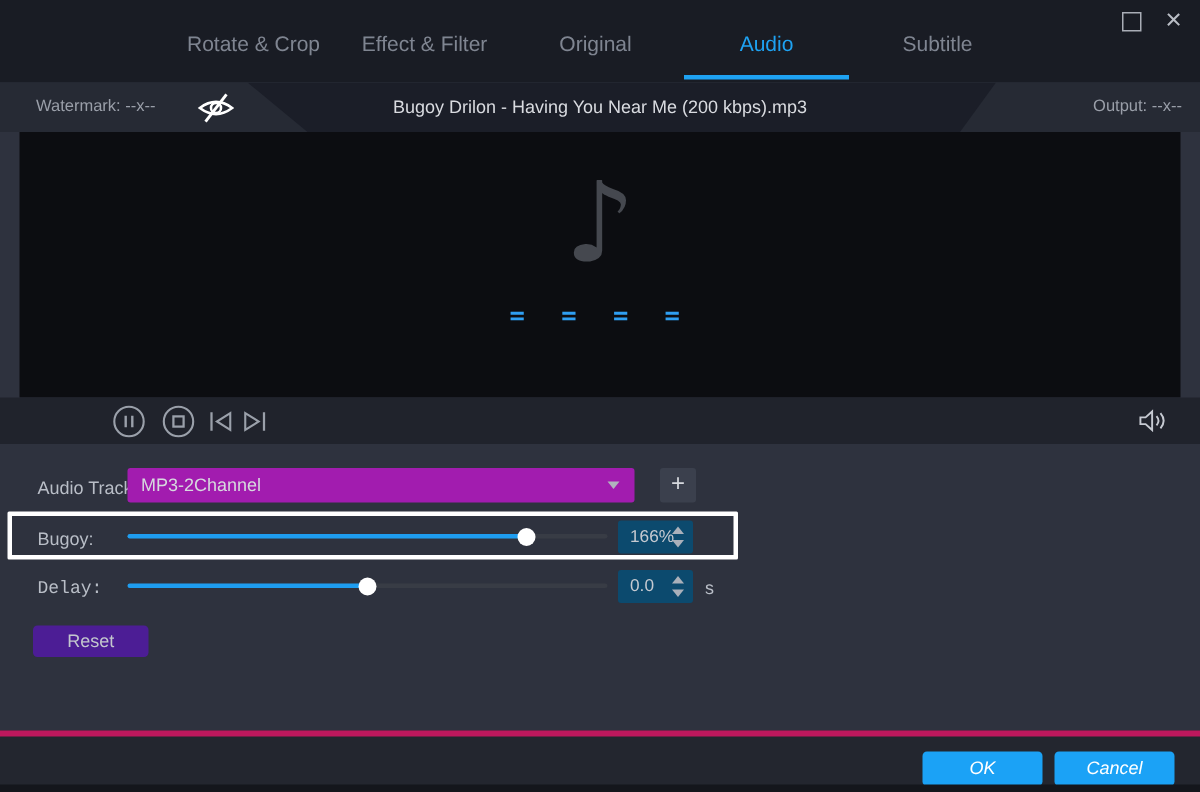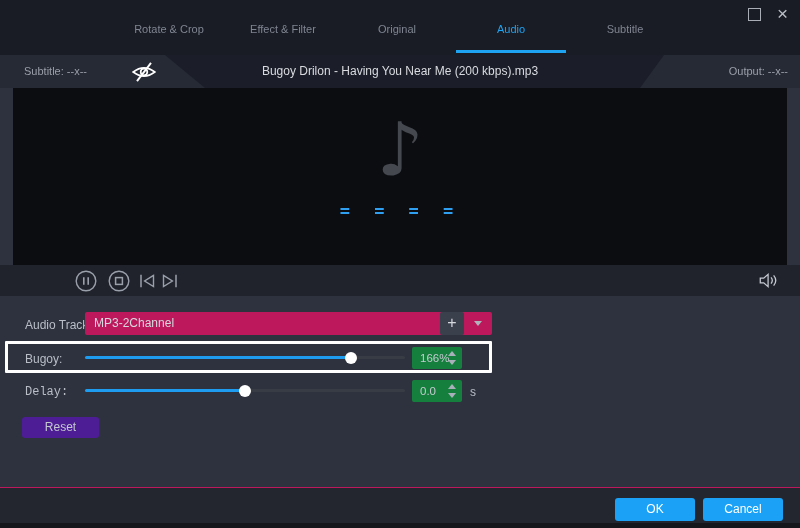--- a/index.html
+++ b/index.html
@@ -3,21 +3,21 @@
 <meta charset="utf-8">
 <style>
   html,body{margin:0;padding:0;background:#14161c;}
   .app{position:relative;width:800px;height:528px;background:#2e323e;overflow:hidden;
        font-family:"Liberation Sans",sans-serif;-webkit-font-smoothing:antialiased;}
 
   
   .titlebar{position:absolute;left:0;top:0;width:800px;height:55px;background:#191c24;}
   .tabs{position:absolute;left:112px;top:0;height:55px;display:flex;}
   .tab{position:relative;width:114px;height:55px;line-height:58px;text-align:center;
-       font-size:11px;color:#7f8591;cursor:default;}
+       font-size:14px;color:#7f8591;cursor:default;}
   .tab.active{color:#1ea2f2;}
   .tab.active::after{content:"";position:absolute;left:2px;right:2px;bottom:2px;height:3px;background:#1ea2f2;}
   .win-controls{position:absolute;right:12px;top:0;height:26px;display:flex;align-items:center;gap:16px;}
   .btn-max{width:11px;height:11px;border:1.5px solid #a9adb6;margin-top:2px;}
   .btn-close{color:#b9bdc5;font-size:19px;line-height:19px;margin-top:0px;}
 
   
   .infobar{position:absolute;left:0;top:55px;width:800px;height:33px;background:#262a34;}
   .infoband{position:absolute;left:0;top:0;width:800px;height:33px;background:#1b1e28;
             clip-path:polygon(165px 0,664px 0,640px 100%,205px 100%);}
@@ -40,44 +40,44 @@
   .tbtn{position:absolute;top:5px;cursor:pointer;}
   .slider{position:absolute;height:3px;border-radius:2px;background:#383c45;}
   .slider .fill{position:absolute;left:0;top:0;height:3px;border-radius:2px;background:#1e9df0;}
   .slider .thumb{position:absolute;top:-4.5px;width:12px;height:12px;border-radius:50%;background:#ffffff;}
   .time{position:absolute;right:48px;top:0;line-height:31px;font-size:12px;color:#e4e6ea;}
   .time .cur{color:#2aa3f2;}
   .speaker{position:absolute;right:22px;top:7px;}
 
   
   .row-label{position:absolute;left:25px;font-size:12px;color:#b9bec7;}
-  .dropdown{position:absolute;left:85px;top:312px;width:407px;height:23px;background:#be185d;
+  .dropdown{position:absolute;left:85px;top:312px;width:338px;height:23px;background:#a21caf;
             border-radius:2px;cursor:pointer;}
   .dropdown .val{position:absolute;left:9px;top:0;line-height:23px;font-size:12px;color:#d6d9de;}
   .caret{position:absolute;right:10px;top:9px;width:0;height:0;
          border-left:4.5px solid transparent;border-right:4.5px solid transparent;border-top:5.5px solid #b0b4bd;}
   .plus-btn{position:absolute;left:440px;top:312px;width:24px;height:23px;background:#3b404d;border-radius:2px;
             text-align:center;line-height:22px;font-size:16px;color:#d6d9de;cursor:pointer;}
   .vol-track{left:85px;top:356px;width:320px;}
   .del-track{left:85px;top:389px;width:320px;}
-  .spinner{position:absolute;width:50px;height:22px;background:#15803d;border-radius:2px;}
+  .spinner{position:absolute;width:50px;height:22px;background:#0c4a6e;border-radius:2px;}
   .spinner .num{position:absolute;left:8px;top:0;line-height:22px;font-size:11.5px;color:#c6cad1;}
   .spin-arrows{position:absolute;right:6px;top:4px;display:flex;flex-direction:column;gap:4px;cursor:pointer;}
   .arr-up{width:0;height:0;border-left:4px solid transparent;border-right:4px solid transparent;
           border-bottom:5px solid #aab0ba;}
   .arr-down{width:0;height:0;border-left:4px solid transparent;border-right:4px solid transparent;
             border-top:5px solid #aab0ba;}
   .unit-s{position:absolute;left:470px;top:385px;font-size:12px;color:#b9bec7;}
   .highlight{position:absolute;left:5px;top:341px;width:487px;height:32px;border:3px solid #ffffff;
              border-radius:1px;box-sizing:border-box;pointer-events:none;}
   .reset-btn{position:absolute;left:22px;top:417px;width:77px;height:21px;background:#4c1d95;border-radius:3px;
              text-align:center;line-height:21px;font-size:12px;color:#c3c7ce;cursor:pointer;}
 
   
-  .footer{position:absolute;left:0;top:487px;width:800px;height:36px;background:#23262f;border-top:1px solid #be185d;}
+  .footer{position:absolute;left:0;top:487px;width:800px;height:36px;background:#23262f;border-top:4px solid #be185d;font-style:italic;}
   .btn-blue{position:absolute;top:10px;width:80px;height:23px;background:#1ba2f6;border-radius:3px;
             text-align:center;line-height:23px;font-size:12px;color:#ffffff;cursor:pointer;}
   .btn-ok{left:615px;}
   .btn-cancel{left:703px;}
   .bottom-strip{position:absolute;left:0;top:523px;width:800px;height:5px;background:#14161c;}
 </style>
 </head>
 <body>
 
 <div class="app">
@@ -91,21 +91,21 @@
       <div class="tab">Subtitle</div>
     </div>
     <div class="win-controls">
       <div class="btn-max"></div>
       <div class="btn-close">×</div>
     </div>
   </div>
 
   <div class="infobar">
     <div class="infoband"></div>
-    <span class="orig-label">Subtitle: --x--</span>
+    <span class="orig-label">Watermark: --x--</span>
     <span class="eye">
       <svg width="28" height="22" viewBox="0 0 26 20">
         <path d="M3 10 Q13 2.5 23 10 Q13 17.5 3 10 Z" fill="none" stroke="#ffffff" stroke-width="1.6"></path>
         <circle cx="13" cy="10" r="3.1" fill="none" stroke="#ffffff" stroke-width="1.6"></circle>
         <line x1="19.5" y1="1.5" x2="6.5" y2="18.5" stroke="#ffffff" stroke-width="1.8"></line>
       </svg>
     </span>
     <div class="file-title">Bugoy Drilon - Having You Near Me (200 kbps).mp3</div>
     <span class="out-label">Output: --x--</span>
   </div>

